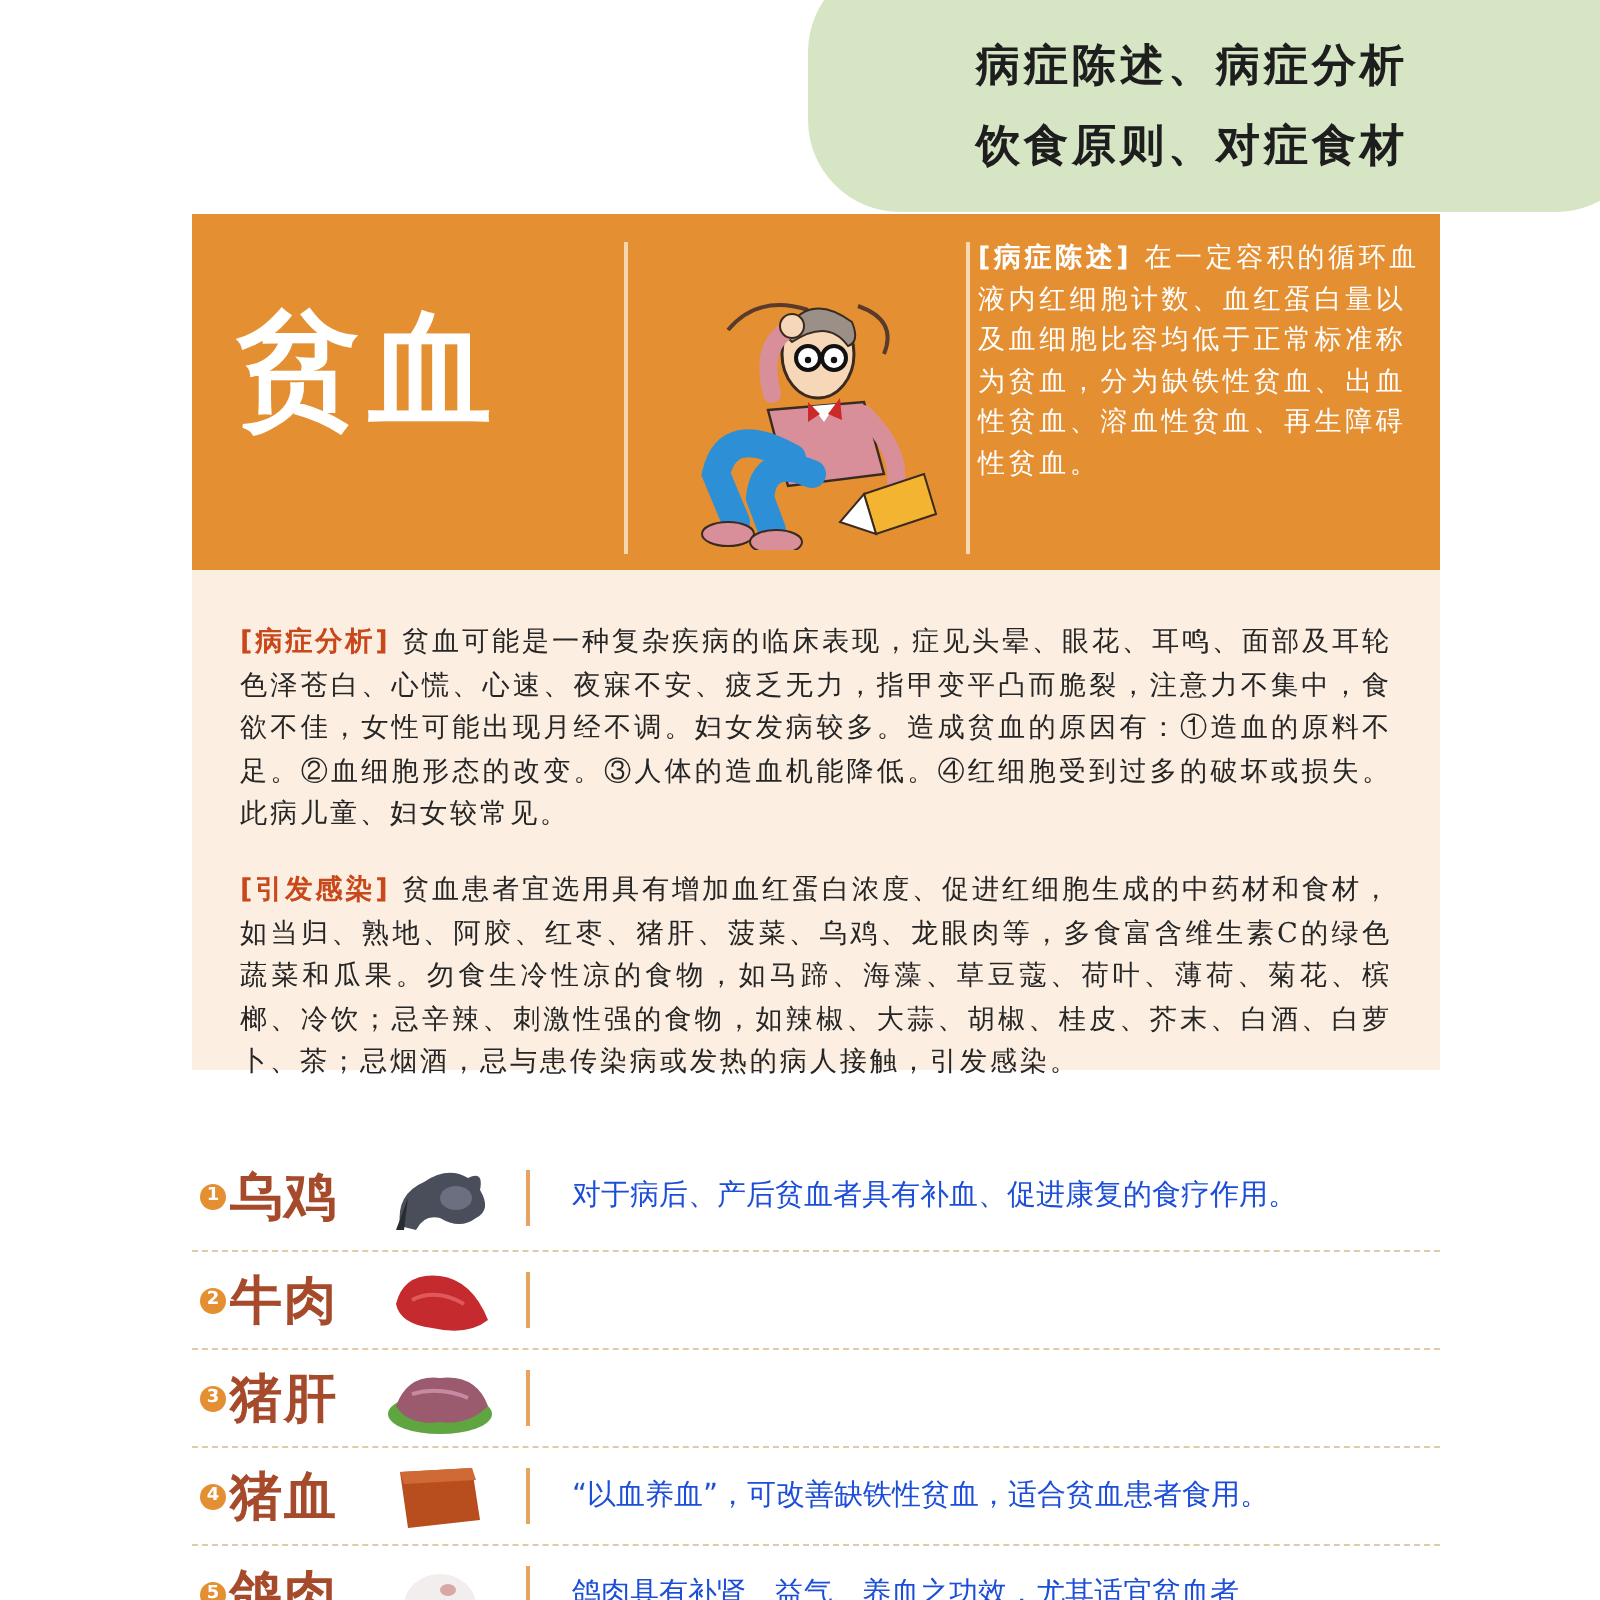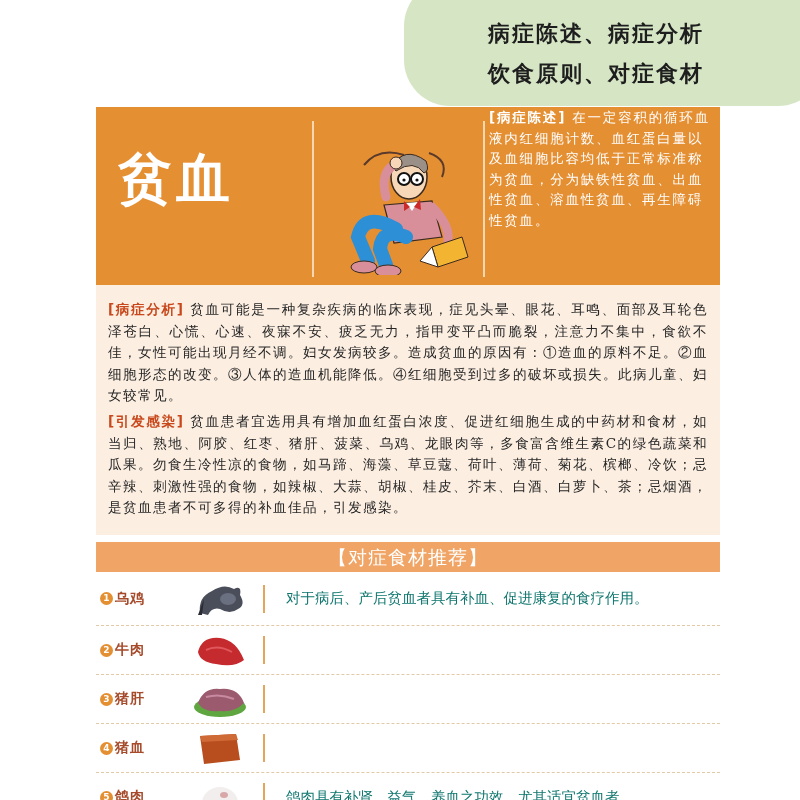--- a/index.html
+++ b/index.html
@@ -17,40 +17,40 @@
   }
 
   .page { position: absolute; left: 96px; top: 107px; width: 624px; height: 693px; }
 
   .banner {
     position: absolute; left: 0; top: 0; width: 624px; height: 178px;
     background: #e58f33;
   }
   .banner .big-title {
     position: absolute; left: 22px; top: 36px;
-    font-family: "DejaVu Serif", serif; font-weight: bold; font-size: 54px; color: #ffffff;
+    font-family: "DejaVu Serif", serif; font-weight: bold; font-size: 62px; color: #ffffff;
     letter-spacing: 4px;
   }
   .banner .vline { position: absolute; top: 14px; width: 2px; height: 156px; background: #f6d7b0; }
   .banner .vline.v1 { left: 216px; }
   .banner .vline.v2 { left: 387px; }
   .cartoon { position: absolute; left: 228px; top: 18px; width: 150px; height: 150px; }
   .desc-box {
-    position: absolute; left: 393px; top: 0; width: 228px;
+    position: absolute; left: 393px; top: 12px; width: 228px;
     font-size: 13.5px; line-height: 20.5px; color: #ffffff; letter-spacing: 1.8px;
   }
   .desc-box .tag { font-family: "DejaVu Sans", sans-serif; font-weight: bold; color: #ffffff; }
 
   .analysis {
     position: absolute; left: 0; top: 178px; width: 624px; height: 250px;
     background: #fcefe2; padding: 10px 8px 0 8px;
     font-size: 13.6px; line-height: 21.6px; color: #262626; letter-spacing: 1.4px;
     text-align: justify;
   }
-  .analysis p { margin: 4px; }
+  .analysis p { margin: 16px; }
   .analysis .tag { font-family: "DejaVu Sans", sans-serif; font-weight: bold; color: #c8481c; }
 
   .rec-header {
     position: absolute; left: 0; top: 435px; width: 624px; height: 30px;
     background: #f0a566; color: #ffffff; text-align: center;
     font-family: "DejaVu Sans", sans-serif; font-size: 19px; line-height: 30px; letter-spacing: 1px;
   }
 
   .food-list { position: absolute; left: 0; top: 465px; width: 624px; }
   .food-row {
@@ -58,27 +58,27 @@
     display: flex; align-items: center;
   }
   .food-row:first-child { height: 54px; }
   .food-row .num {
     position: absolute; left: 4px; width: 13px; height: 13px; border-radius: 50%;
     background: #e58f33; color: #fff; font-family: "DejaVu Sans", sans-serif;
     font-size: 9px; line-height: 13px; text-align: center; font-weight: bold;
   }
   .food-row .name {
     position: absolute; left: 19px; font-family: "DejaVu Sans", sans-serif; font-weight: bold;
-    font-size: 14px; color: #a54a2a; letter-spacing: 1px; text-align: right;
+    font-size: 26px; color: #a54a2a; letter-spacing: 1px; text-align: right;
   }
   .food-row .img { position: absolute; left: 94px; width: 60px; height: 40px; }
   .food-row .vbar { position: absolute; left: 167px; width: 2px; height: 28px; background: #e5a55e; }
   .food-row .text {
     position: absolute; left: 190px; width: 420px;
-    font-family: "DejaVu Sans", sans-serif; font-size: 14.5px; line-height: 19px; color: #0f766e;
+    font-family: "DejaVu Sans", sans-serif; font-size: 14.5px; line-height: 19px; color: #1d4ed8;
   }
 </style>
 </head>
 <body>
 
 <div class="green-pill">
   <div class="line">病症陈述、病症分析</div>
   <div class="line">饮食原则、对症食材</div>
 </div>
 
@@ -124,25 +124,24 @@
     </div>
   </div>
 
   <div class="analysis">
     <p>
       <span class="tag">[病症分析]</span>
       <span>贫血可能是一种复杂疾病的临床表现，症见头晕、眼花、耳鸣、面部及耳轮色泽苍白、心慌、心速、夜寐不安、疲乏无力，指甲变平凸而脆裂，注意力不集中，食欲不佳，女性可能出现月经不调。妇女发病较多。造成贫血的原因有：①造血的原料不足。②血细胞形态的改变。③人体的造血机能降低。④红细胞受到过多的破坏或损失。此病儿童、妇女较常见。</span>
     </p>
     <p>
       <span class="tag">[引发感染]</span>
-      <span>贫血患者宜选用具有增加血红蛋白浓度、促进红细胞生成的中药材和食材，如当归、熟地、阿胶、红枣、猪肝、菠菜、乌鸡、龙眼肉等，多食富含维生素C的绿色蔬菜和瓜果。勿食生冷性凉的食物，如马蹄、海藻、草豆蔻、荷叶、薄荷、菊花、槟榔、冷饮；忌辛辣、刺激性强的食物，如辣椒、大蒜、胡椒、桂皮、芥末、白酒、白萝卜、茶；忌烟酒，是贫血患者不可多得的补血佳品，引发感染。</span>
+      <span>贫血患者宜选用具有增加血红蛋白浓度、促进红细胞生成的中药材和食材，如当归、熟地、阿胶、红枣、猪肝、菠菜、乌鸡、龙眼肉等，多食富含维生素C的绿色蔬菜和瓜果。勿食生冷性凉的食物，如马蹄、海藻、草豆蔻、荷叶、薄荷、菊花、槟榔、冷饮；忌辛辣、刺激性强的食物，如辣椒、大蒜、胡椒、桂皮、芥末、白酒、白萝卜、茶；忌烟酒，忌与患传染病或发热的病人接触，引发感染。</span>
     </p>
   </div>
 
-  <div class="rec-header">【对症食材推荐】</div>
 
   <div class="food-list">
 
     <div class="food-row">
       <span class="num">1</span>
       <span class="name">乌鸡</span>
       <svg class="img" viewBox="0 0 60 40">
         <path d="M10 34 Q 8 18 22 12 Q 34 4 44 10 Q 52 6 50 16 Q 56 26 48 30 Q 40 36 30 30 Q 22 28 18 36 Z" fill="#4a4e5a"></path>
         <path d="M14 20 L 8 36 L 12 36 Z" fill="#2a2c33"></path>
         <ellipse cx="38" cy="20" rx="8" ry="6" fill="#6a7080"></ellipse>
@@ -173,20 +172,21 @@
     </div>
 
     <div class="food-row">
       <span class="num">4</span>
       <span class="name">猪血</span>
       <svg class="img" viewBox="0 0 60 40">
         <path d="M10 8 L 46 6 L 50 32 L 14 36 Z" fill="#b84e1e"></path>
         <path d="M10 8 L 46 6 L 48 12 L 12 14 Z" fill="#cf6a36"></path>
       </svg>
       <span class="vbar"></span>
+      <div class="text">“以血养血”，可改善缺铁性贫血，适合贫血患者食用。</div>
     </div>
 
     <div class="food-row">
       <span class="num">5</span>
       <span class="name">鸽肉</span>
       <svg class="img" viewBox="0 0 60 40">
         <ellipse cx="30" cy="26" rx="18" ry="16" fill="#f2eeee"></ellipse>
         <ellipse cx="34" cy="18" rx="4" ry="3" fill="#d8a8a8"></ellipse>
       </svg>
       <span class="vbar"></span>

